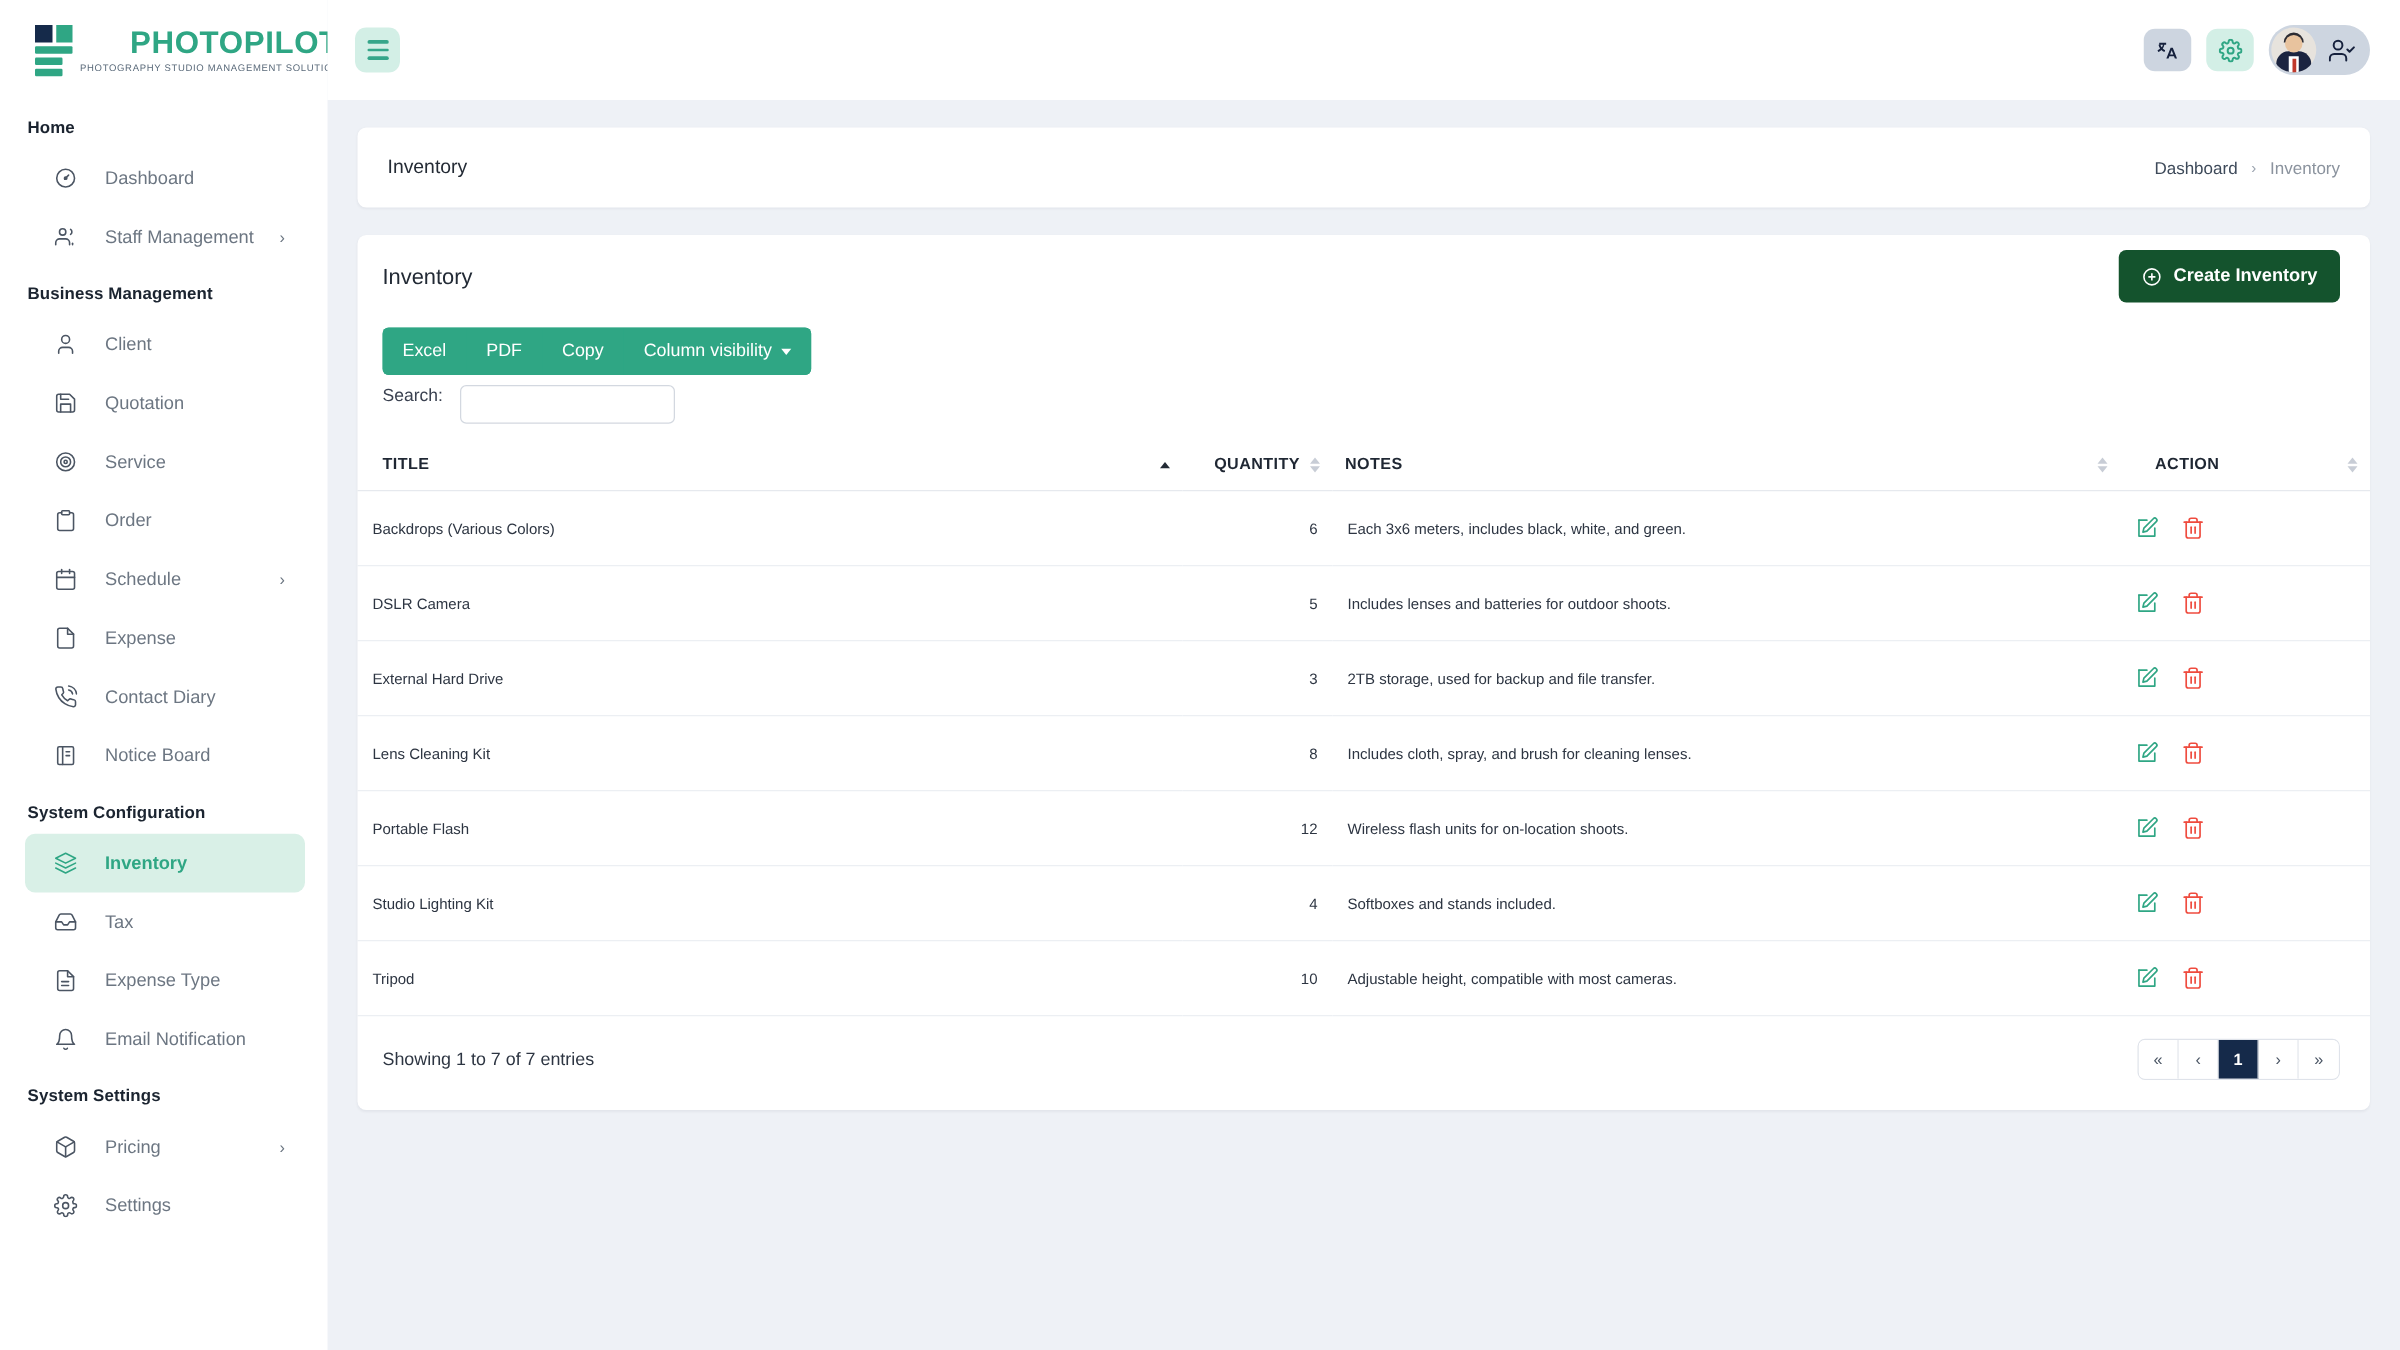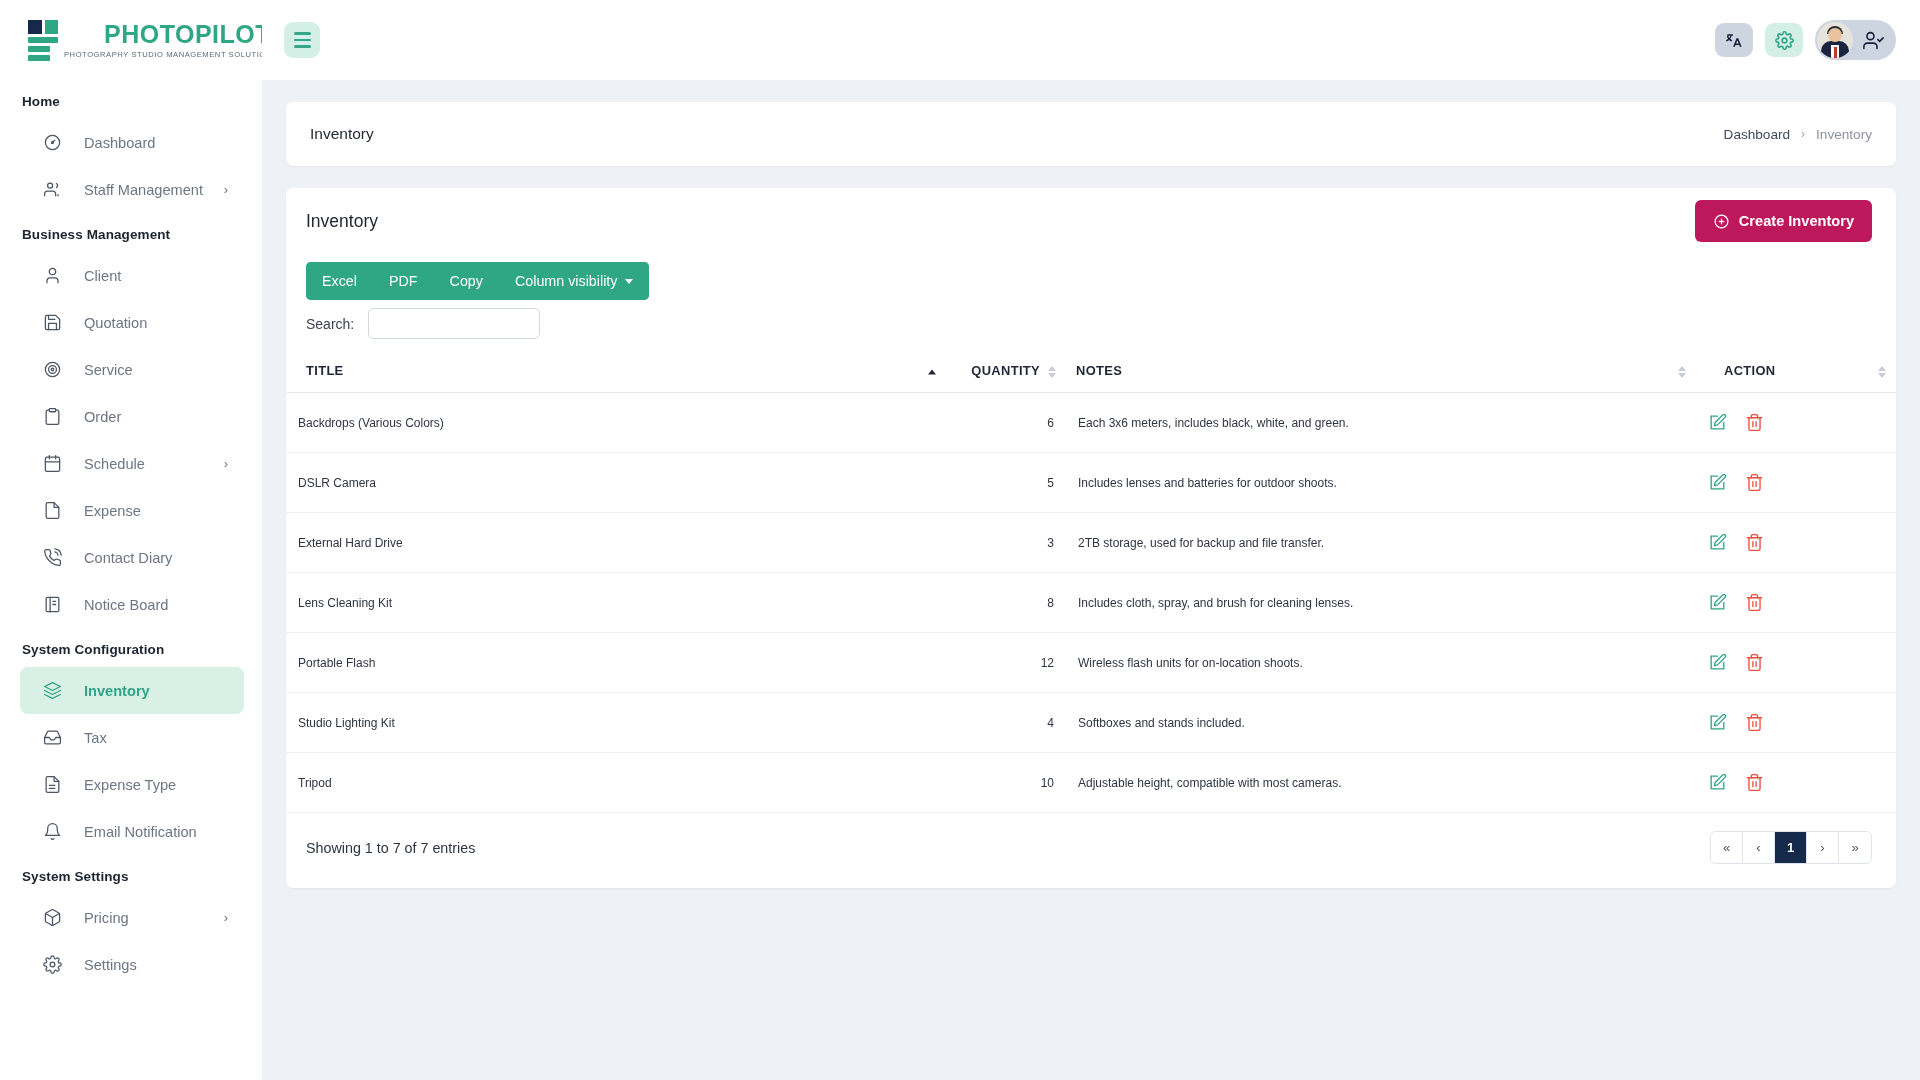--- a/index.html
+++ b/index.html
@@ -112,21 +112,21 @@
   .crumb-sep { color: #9aa3af; font-size: 12px; }
   .crumb-cur { color: #8b939e; }
 
   .panel { padding: 0; }
   .panel-head {
     height: 66px; display: flex; align-items: center; justify-content: space-between;
     padding: 0 24px 0 20px;
   }
   .panel-title { font-size: 17.5px; color: #222a35; font-weight: 400; }
   .btn-create {
-    background: #be185d; color: #fff; border: none; border-radius: 6px;
+    background: #14532d; color: #fff; border: none; border-radius: 6px;
     height: 42px; padding: 0 18px; font-size: 14.6px; font-weight: 600;
     display: flex; align-items: center; gap: 9px; cursor: pointer;
     font-family: "Liberation Sans", sans-serif;
   }
   .btn-create svg { width: 17px; height: 17px; stroke: #fff; fill: none; stroke-width: 1.8; }
 
   .toolbar-row {
     display: flex; align-items: flex-start; justify-content: space-between;
     padding: 8px 24px 0 20px;
     flex-direction: column;
@@ -135,21 +135,21 @@
   .dt-btn {
     color: #fff; font-size: 14.3px; padding: 11px 16px; cursor: pointer;
     background: #2fa684; border: none; font-family: "Liberation Sans", sans-serif;
     display: flex; align-items: center; gap: 6px; white-space: nowrap;
   }
   .dt-btn .cv-caret {
     width: 0; height: 0; border-left: 4.5px solid transparent;
     border-right: 4.5px solid transparent; border-top: 5px solid #fff;
     margin-left: 2px;
   }
-  .search-wrap { display: flex; align-items: center; gap: 14px; padding-top: 8px; }
+  .search-wrap { display: flex; align-items: flex-start; gap: 14px; padding-top: 8px; }
   .search-label { font-size: 14px; color: #3a4150; }
   .search-input {
     width: 172px; height: 31px; border: 1px solid #d3d8e0; border-radius: 5px;
     padding: 0 9px; font-size: 13.5px; outline: none;
     font-family: "Liberation Sans", sans-serif; color: #333;
   }
 
   table.dt { width: 100%; border-collapse: collapse; margin-top: 12px; }
   table.dt thead th {
     text-align: left; font-size: 12.9px; font-weight: 700; color: #1f2733;

